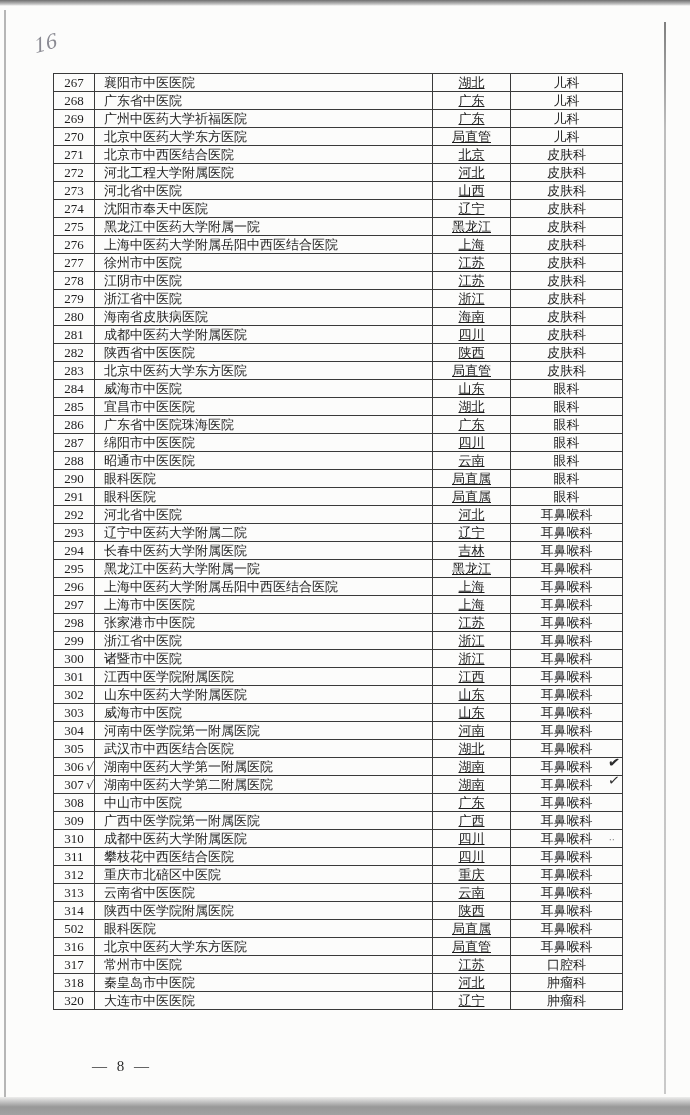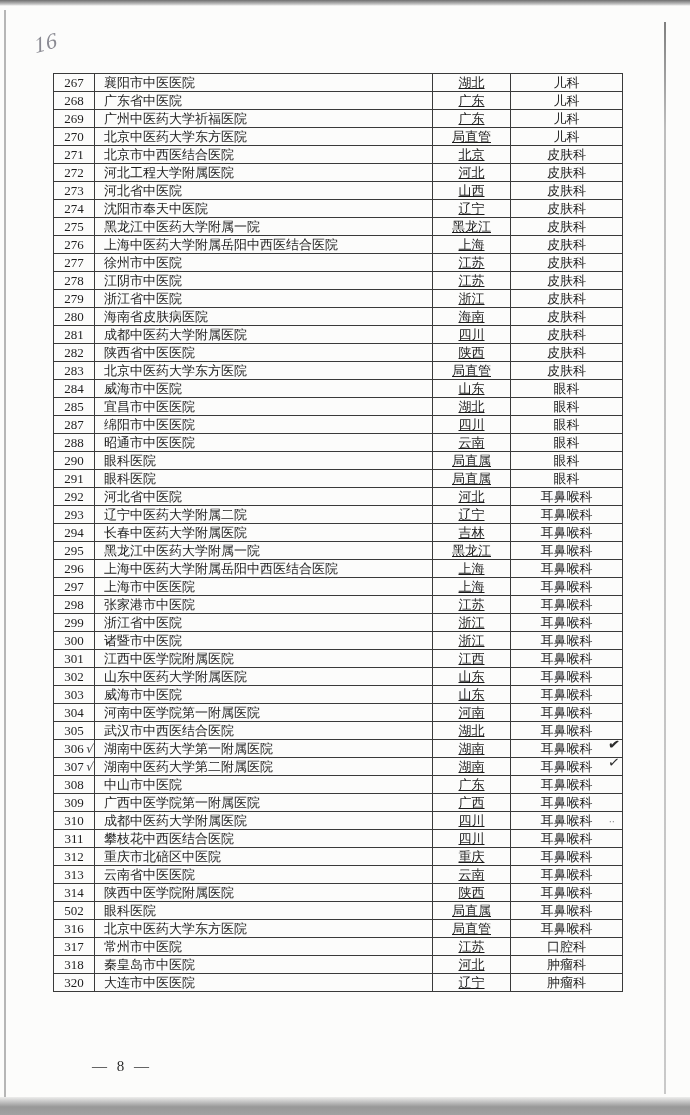--- a/index.html
+++ b/index.html
@@ -210,20 +210,26 @@
           <td class="col-region">山东</td>
           <td class="col-dept"><span>眼科</span></td>
         </tr>
         <tr>
           <td class="col-no"><span>285</span></td>
           <td class="col-name">宜昌市中医医院</td>
           <td class="col-region">湖北</td>
           <td class="col-dept"><span>眼科</span></td>
         </tr>
         <tr>
+          <td class="col-no"><span>286</span></td>
+          <td class="col-name">广东省中医院珠海医院</td>
+          <td class="col-region">广东</td>
+          <td class="col-dept"><span>眼科</span></td>
+        </tr>
+        <tr>
           <td class="col-no"><span>287</span></td>
           <td class="col-name">绵阳市中医医院</td>
           <td class="col-region">四川</td>
           <td class="col-dept"><span>眼科</span></td>
         </tr>
         <tr>
           <td class="col-no"><span>288</span></td>
           <td class="col-name">昭通市中医医院</td>
           <td class="col-region">云南</td>
           <td class="col-dept"><span>眼科</span></td>

